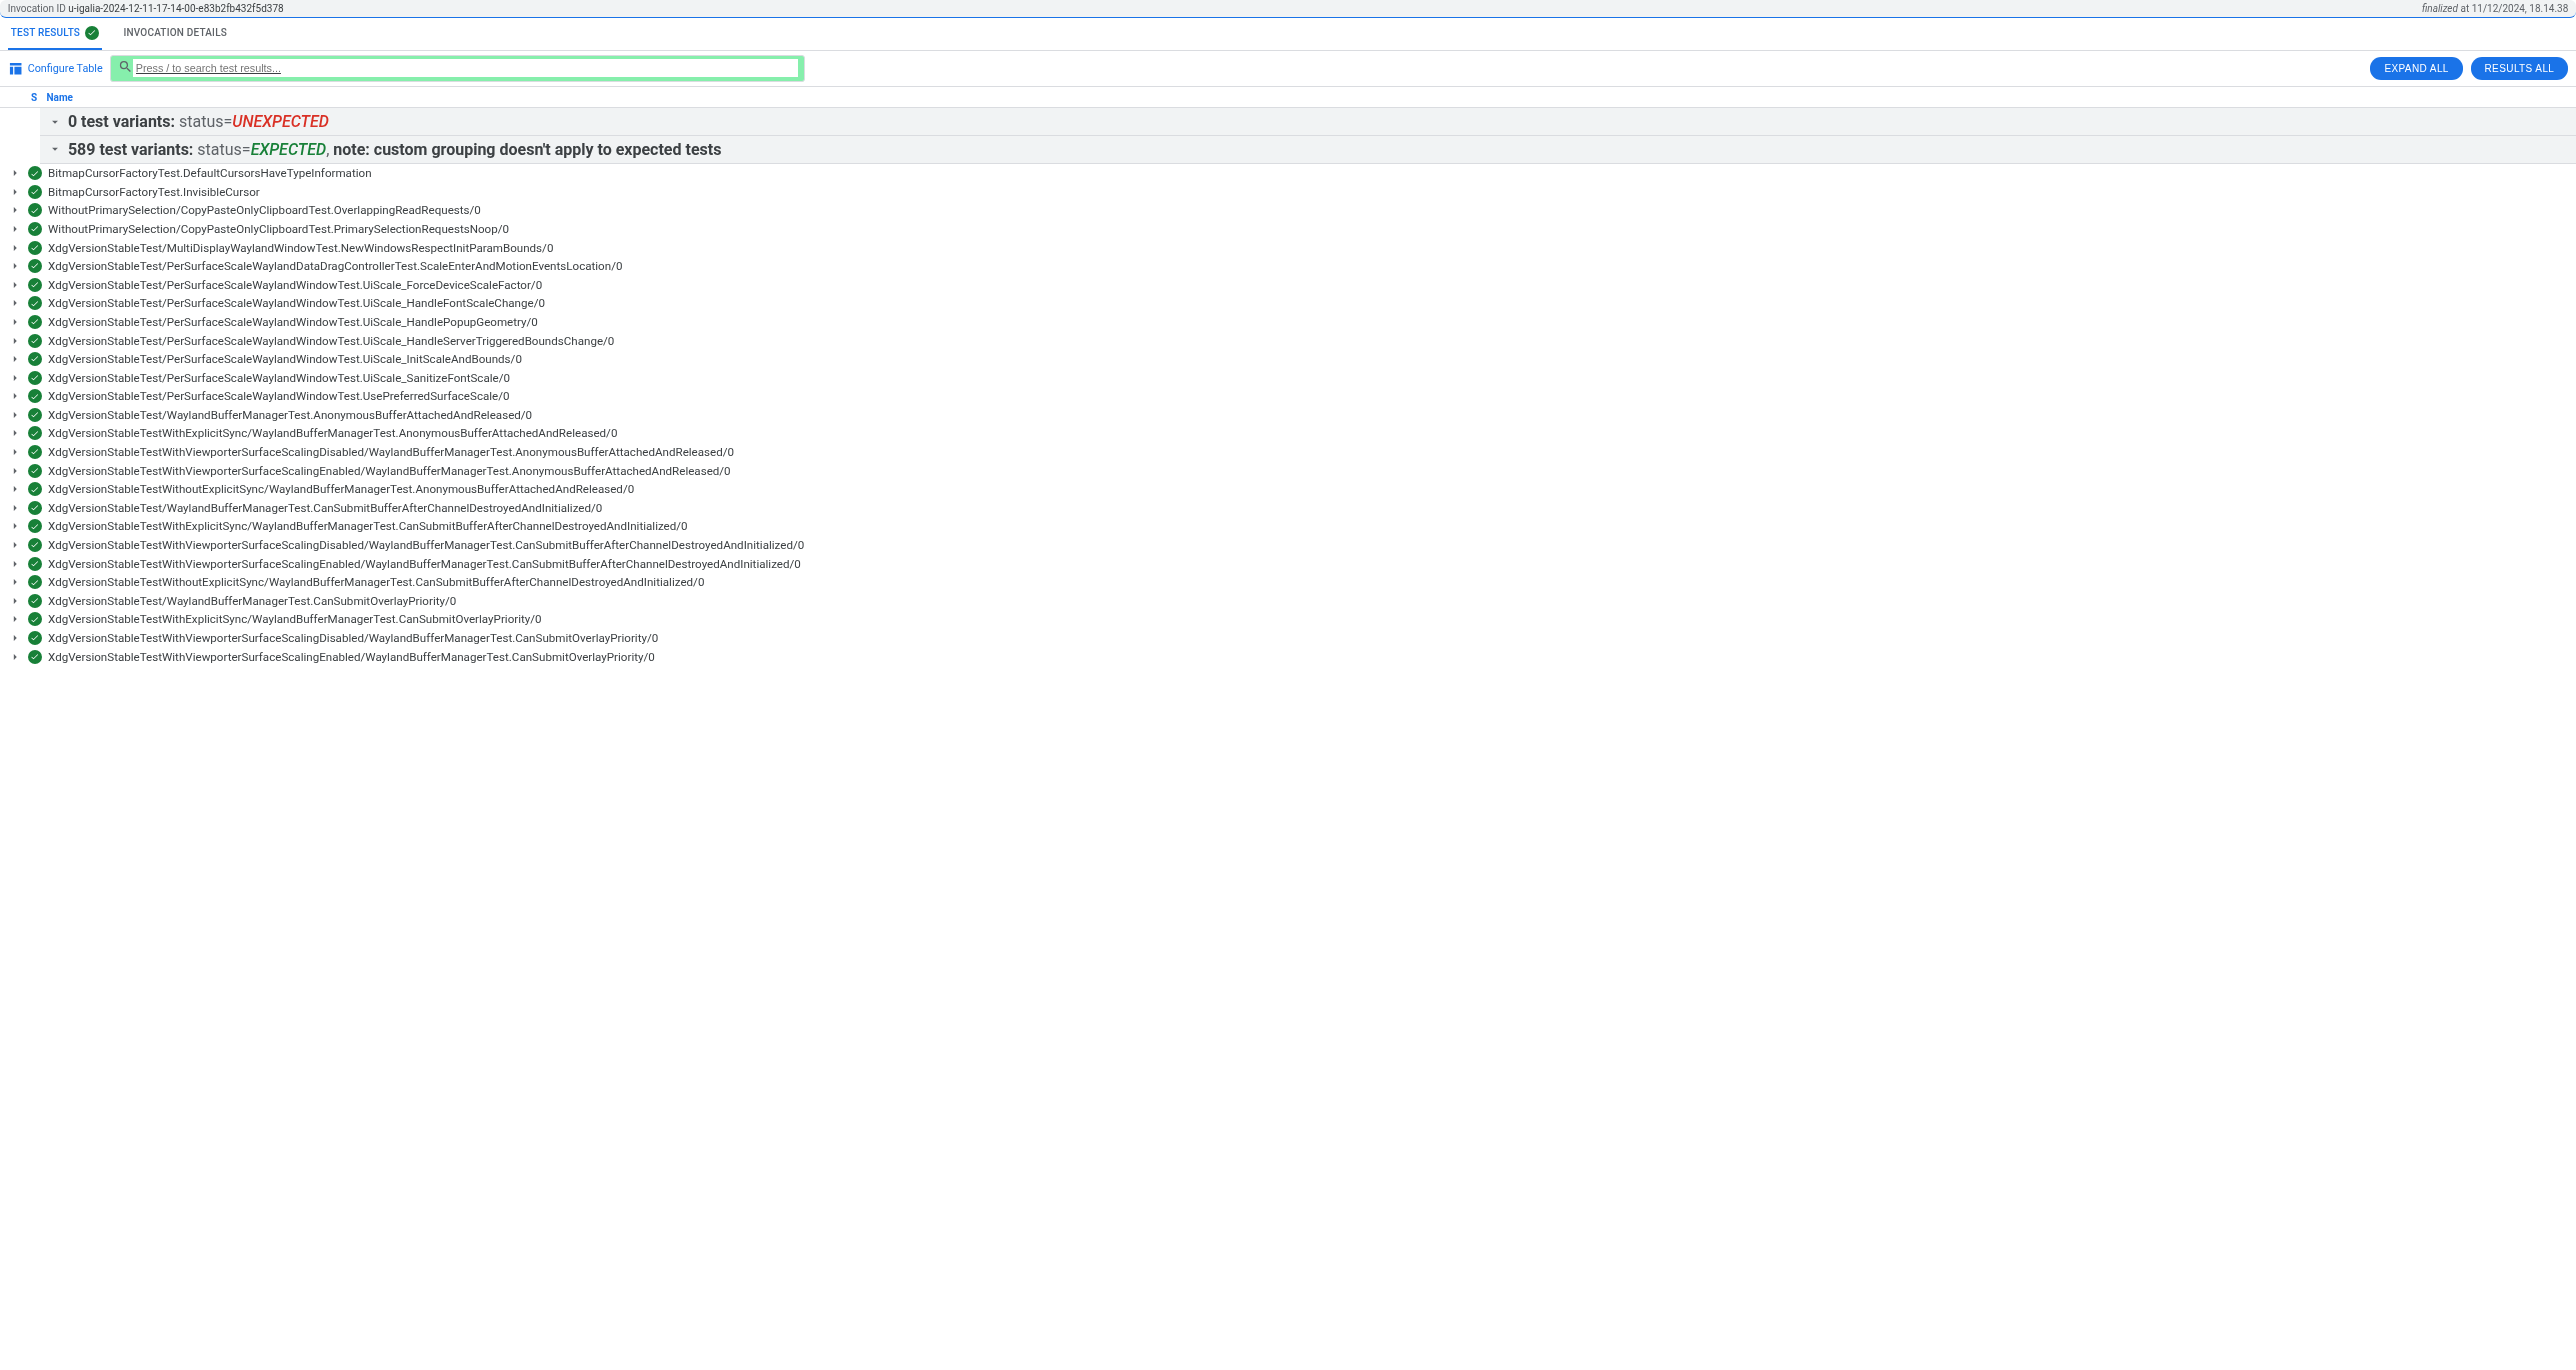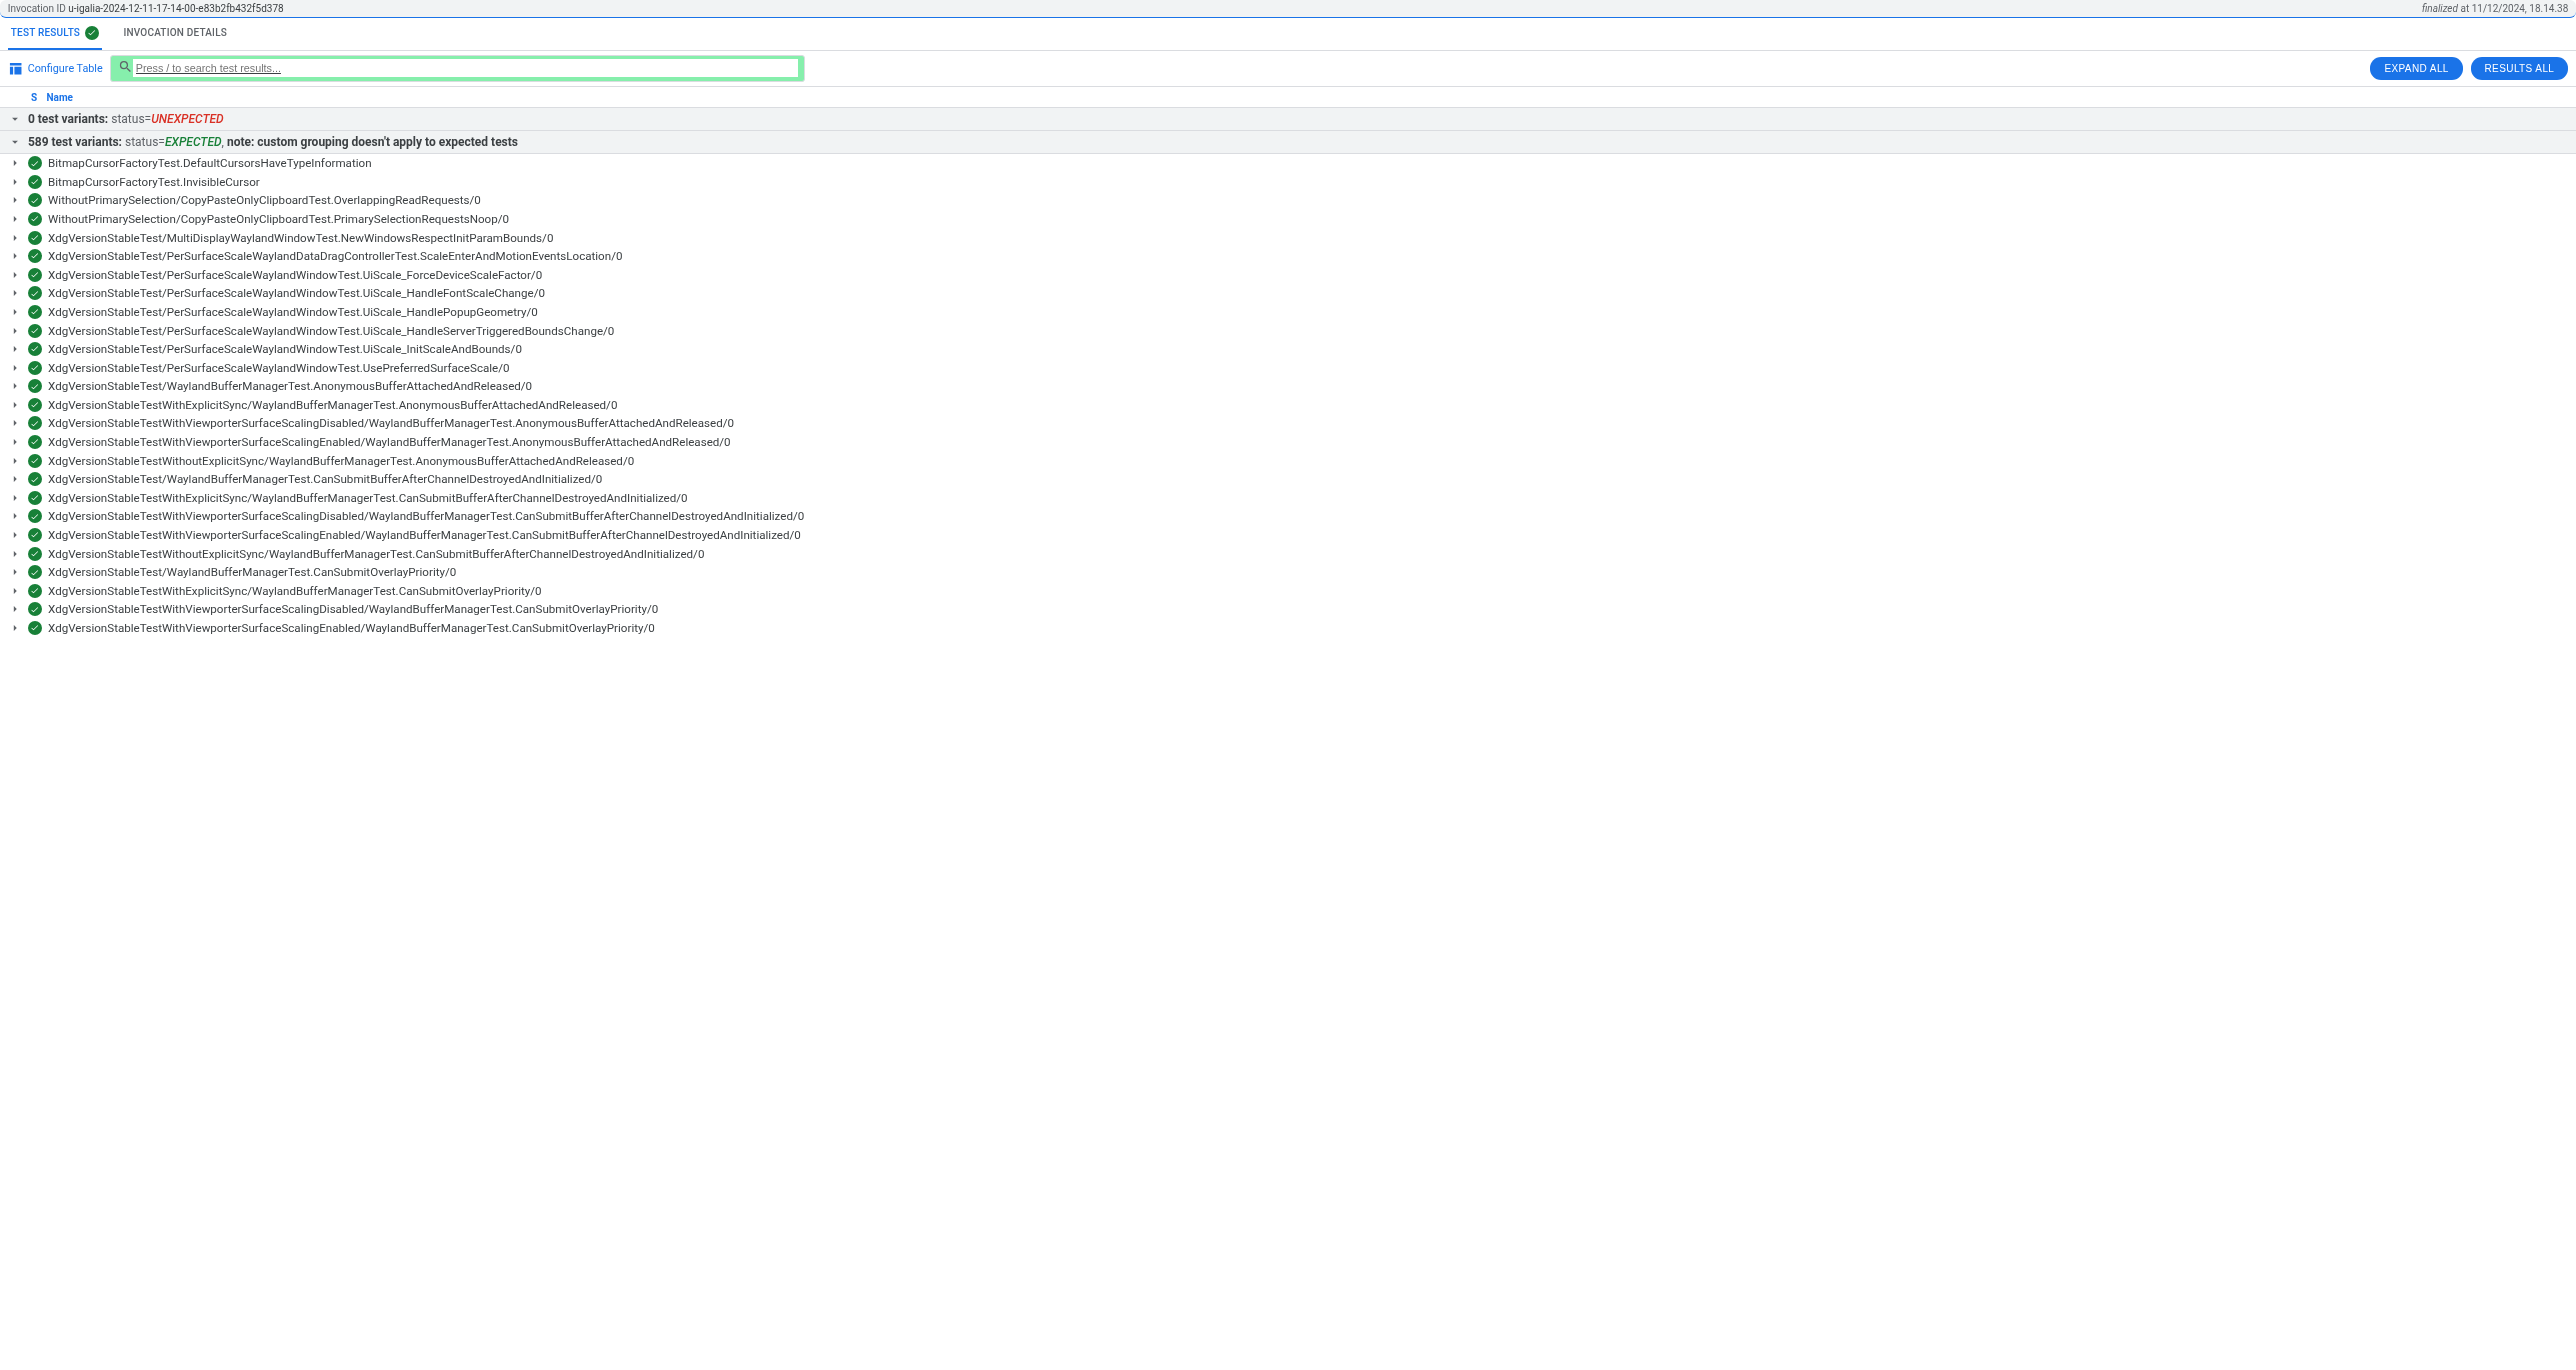--- a/index.html
+++ b/index.html
@@ -15,21 +15,21 @@
   
   .toolbar { display: flex; align-items: center; padding: 4.6px 7.7px; gap: 7.7px; border-bottom: 0.8px solid #dadce0; }
   .configure { display: flex; align-items: center; gap: 4.6px; color: #1a73e8; font-size: 10.8px; cursor: pointer; }
   .search-wrap { flex: 0 1 695px; display: flex; border: 0.8px solid #dadce0; border-radius: 3.1px; padding: 3.1px 6.2px; background: #86efac; text-decoration: underline; }
   .search-wrap input { border: none; outline: none; font-size: 10.8px; width: 100%; padding: 3.1px; }
   .spacer { flex: 1; }
   .btn { background: #1a73e8; color: #fff; border: none; border-radius: 11px; padding: 6.2px 14px; font-size: 10px; font-weight: 500; letter-spacing: 0.4px; cursor: pointer; }
   
   .col-header { background: #fff; border-bottom: 0.8px solid #dadce0; padding: 4.6px 7.7px 4.6px 31px; display: flex; gap: 9.3px; font-weight: 700; color: #1a73e8; font-size: 10px; }
   
-  .group-row { background: #f1f3f4; border-bottom: 0.8px solid #dadce0; padding: 3.9px 7.7px; display: flex; align-items: center; gap: 6.2px; font-size: 12px; }
+  .group-row { background: #f1f3f4; border-bottom: 0.8px solid #dadce0; padding: 3.9px 7.7px; display: flex; align-items: center; gap: 6.2px; font-size: 16px; margin-left: 40px; }
   .group-row .chev { flex: 0 0 14px; display:flex; align-items:center; justify-content:center; }
   .group-row b { font-weight: 700; }
   .status-unexpected { color: #d93025; font-style: italic; font-weight: 500; }
   .status-expected { color: #188038; font-style: italic; font-weight: 500; }
   .muted { color: #5f6368; font-weight: 400; }
   
   .test-row { display: flex; align-items: center; gap: 6.2px; padding: 2.3px 7.7px; font-size: 11.6px; color: #3c4043; }
   .test-row .chev { flex: 0 0 14px; display:flex; align-items:center; justify-content:center; }
   .test-row .name { white-space: nowrap; }
   
@@ -260,20 +260,33 @@
       <span class="chev">
         <svg class="chev-icon" viewBox="0 0 24 24">
           <path d="M10 17l5-5-5-5v10z"></path>
         </svg>
       </span>
       <span class="check-circle">
         <svg viewBox="0 0 24 24">
           <path fill="#fff" d="M9 16.17 4.83 12l-1.42 1.41L9 19 21 7l-1.41-1.41z"></path>
         </svg>
       </span>
+      <span class="name">XdgVersionStableTest/PerSurfaceScaleWaylandWindowTest.UiScale_SanitizeFontScale/0</span>
+    </div>
+    <div class="test-row">
+      <span class="chev">
+        <svg class="chev-icon" viewBox="0 0 24 24">
+          <path d="M10 17l5-5-5-5v10z"></path>
+        </svg>
+      </span>
+      <span class="check-circle">
+        <svg viewBox="0 0 24 24">
+          <path fill="#fff" d="M9 16.17 4.83 12l-1.42 1.41L9 19 21 7l-1.41-1.41z"></path>
+        </svg>
+      </span>
       <span class="name">XdgVersionStableTest/PerSurfaceScaleWaylandWindowTest.UsePreferredSurfaceScale/0</span>
     </div>
     <div class="test-row">
       <span class="chev">
         <svg class="chev-icon" viewBox="0 0 24 24">
           <path d="M10 17l5-5-5-5v10z"></path>
         </svg>
       </span>
       <span class="check-circle">
         <svg viewBox="0 0 24 24">

